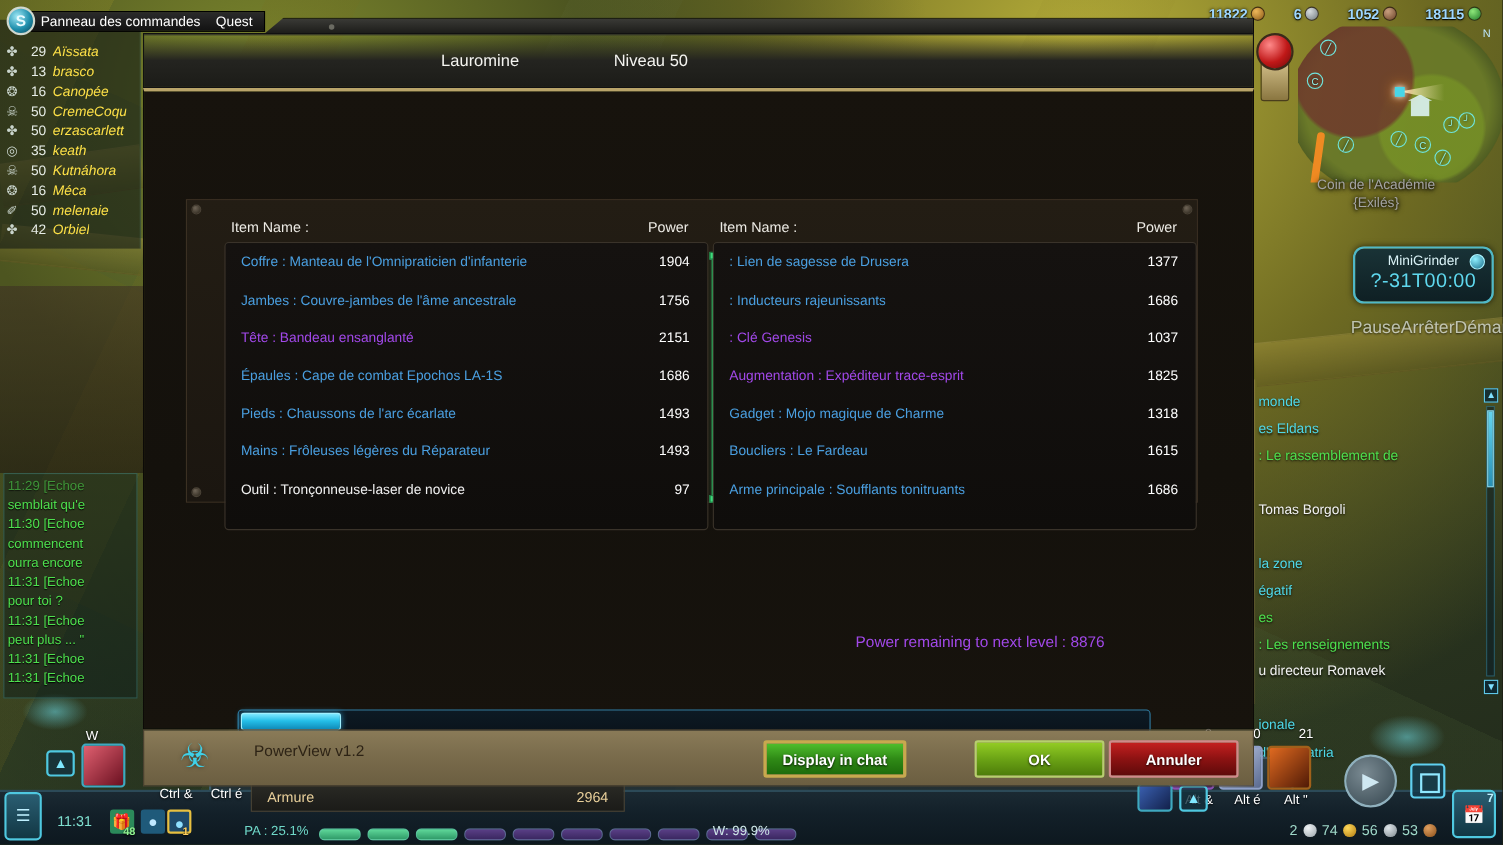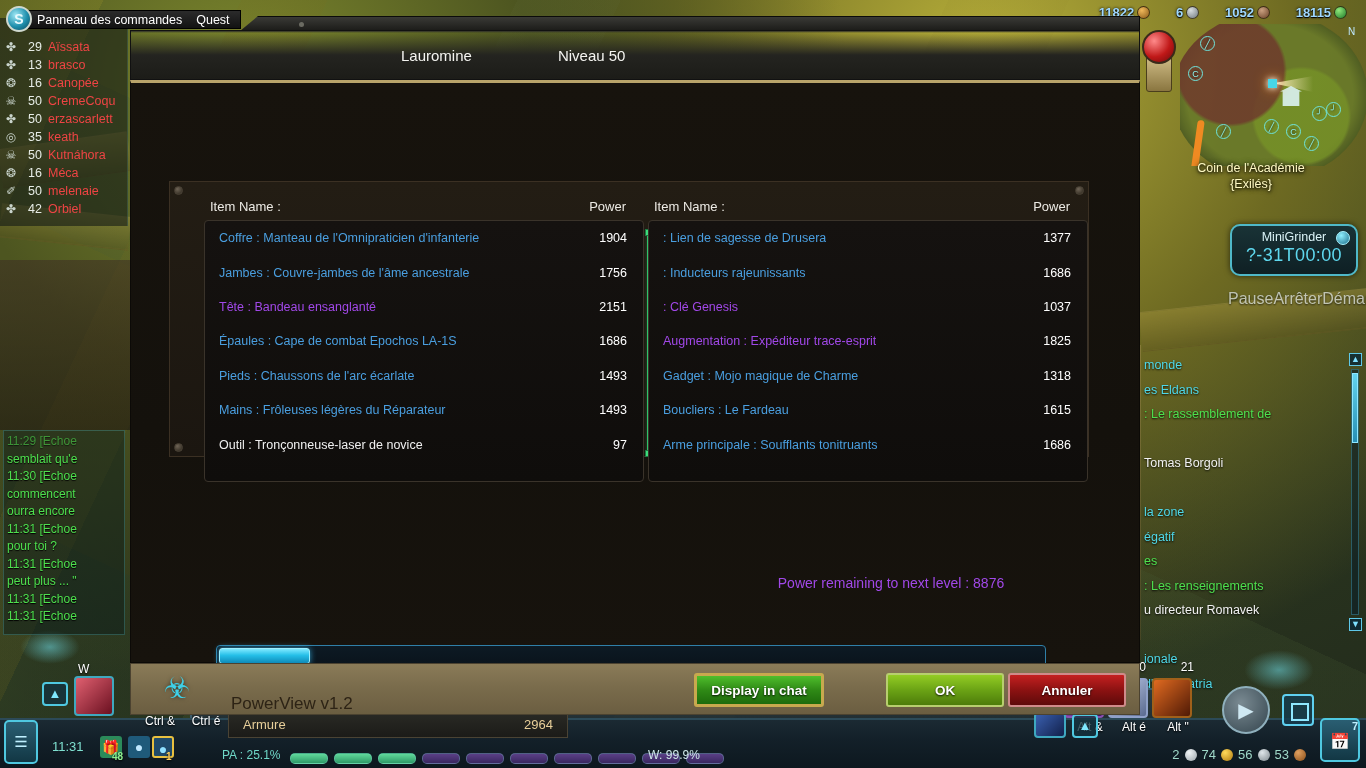--- a/index.html
+++ b/index.html
@@ -57,21 +57,21 @@
     display: flex; align-items: center; height: 18px;
     padding-left: 4px; gap: 6px;
     font-size: 12.5px; color: #dfe8e2;
   }
   .roster-icon {
     width: 14px; height: 14px; flex: 0 0 14px;
     display: flex; align-items: center; justify-content: center;
     color: #c9d4cc; font-size: 12px; line-height: 1;
   }
   .roster-lvl { width: 18px; text-align: right; color: #e6ece6; font-size: 12.5px; }
-  .roster-name { color: #ef4444; font-size: 12.5px; white-space: nowrap; overflow: hidden; }
+  .roster-name { color: #fde047; font-size: 12.5px; white-space: nowrap; overflow: hidden; font-style: italic; }
 
   
   .top-menu {
     position: absolute; left: 28px; top: 10px; height: 19px;
     display: flex; align-items: center; gap: 14px;
     background: linear-gradient(180deg, #2b2b2b, #121212);
     border: 1px solid #000; padding: 0 10px 0 8px;
     z-index: 30;
   }
   .top-menu span { color: #ffffff; font-size: 12.5px; white-space: nowrap; }
@@ -192,21 +192,21 @@
     position: absolute; left: 100px; top: 62px; width: 22px; height: 20px;
     background: #d9f0ee; clip-path: polygon(50% 0, 100% 28%, 88% 28%, 88% 100%, 12% 100%, 12% 28%, 0 28%);
     opacity: .92;
   }
   .mm-compass {
     position: absolute; right: 6px; top: 2px; width: 12px; height: 12px;
     color: #bfe9ff; font-size: 10px;
   }
   .zone-label {
     position: absolute; right: 0; top: 160px; width: 230px;
-    text-align: center; color: #fef9c3; font-size: 12.5px;
+    text-align: center; color: #a3a3a3; font-size: 12.5px;
     text-shadow: 0 1px 3px #000, 0 0 6px #000; line-height: 16px;
   }
 
   
   .minigrinder {
     position: absolute; right: 8px; top: 224px; width: 128px; height: 52px;
     background: linear-gradient(180deg, rgba(18,46,56,.92), rgba(10,28,36,.95));
     border: 2px solid #4fb8c8; border-radius: 10px;
     box-shadow: 0 0 6px rgba(0,0,0,.6);
   }
@@ -383,22 +383,22 @@
     background: linear-gradient(180deg, #8a7b58 0%, #7a6c4c 45%, #6b5e41 100%);
     border: 1px solid #4b4230;
     display: flex; align-items: center;
   }
   .addon-mascot {
     position: absolute; left: 28px; top: 4px; width: 36px; height: 40px;
     color: #3fd0e8; font-size: 30px; line-height: 40px; text-align: center;
     text-shadow: 0 0 4px rgba(0,0,0,.6);
   }
   .addon-version {
-    position: absolute; left: 100px; top: 30px;
-    color: #2d2315; font-size: 17px;
+    position: absolute; left: 100px; top: 10px;
+    color: #2d2315; font-size: 14px;
   }
   .btn {
     position: absolute; top: 9px; height: 34px;
     display: flex; align-items: center; justify-content: center;
     color: #ffffff; font-size: 13.5px; font-weight: bold;
     text-shadow: 0 1px 2px rgba(0,0,0,.9);
     cursor: pointer;
   }
   .btn-chat {
     left: 563px; width: 130px;

